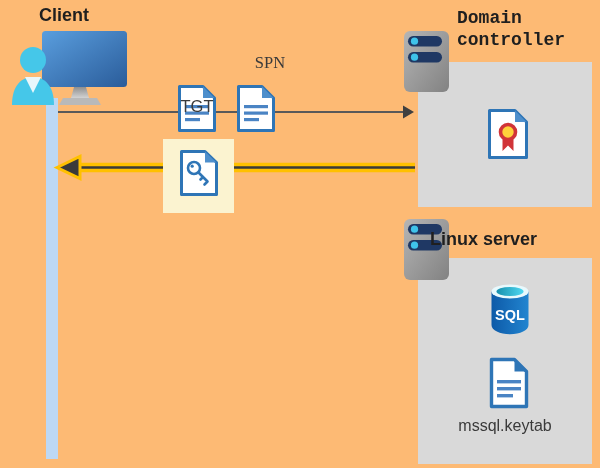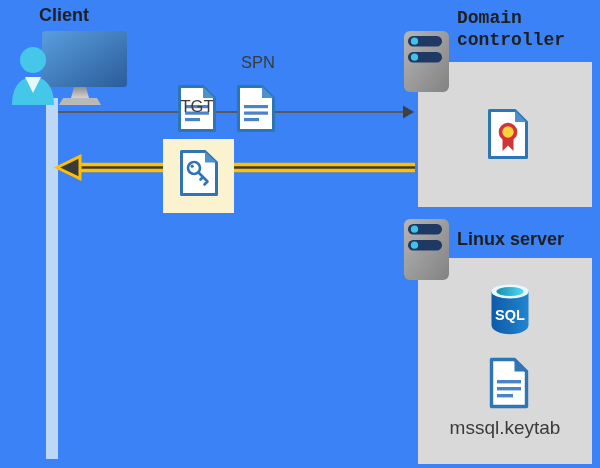--- a/index.html
+++ b/index.html
@@ -1,28 +1,28 @@
 <!DOCTYPE html>
 <html><head>
 <meta charset="utf-8">
 <style>
   html,body{margin:0;padding:0;background:#fff;}
   .canvas{
-    position:relative;width:600px;height:468px;background:#3b82f6;overflow:hidden;
+    position:relative;width:600px;height:468px;background:#fdba74;overflow:hidden;
     font-family:"Liberation Sans",sans-serif;
   }
   .abs{position:absolute;}
   .heading{font-weight:bold;font-size:18px;line-height:22px;color:#1f1f1f;}
   .client-title{left:24px;top:4px;width:80px;text-align:center;z-index:5;}
   .dc-title{left:457px;top:7px;width:120px;z-index:5;font-family:Liberation Mono, monospace;}
-  .linux-title{left:457px;top:228px;width:140px;z-index:5;}
+  .linux-title{left:430px;top:228px;width:140px;z-index:5;}
   .ticket-label{top:53px;width:44px;text-align:center;font-size:16.5px;color:#3a3a3a;z-index:5;}
   .tgt-label{left:175px;margin-top:44px;}
-  .spn-label{left:236px;}
-  .keytab-label{left:418px;top:417px;width:174px;text-align:center;font-size:19px;color:#3a3a3a;z-index:5;}
+  .spn-label{left:248px;font-family:Liberation Serif, serif;}
+  .keytab-label{left:418px;top:417px;width:174px;text-align:center;font-size:16px;color:#3a3a3a;z-index:5;}
   .lifeline{left:46px;top:98px;width:12px;height:361px;background:#bdd8f4;z-index:1;}
   .graybox{width:174px;background:#d9d9d9;z-index:1;}
   .dc-box{left:418px;top:62px;height:145px;}
   .linux-box{left:418px;top:258px;height:206px;}
   .highlight-box{left:163px;top:139px;width:71px;height:74px;background:#fbf3d0;z-index:3;}
   .arrow-layer{left:0;top:0;z-index:2;}
   .icon{z-index:4;}
   .client-icon{left:8px;top:28px;}
   .tgt-doc{left:177px;top:84px;}
   .spn-doc{left:236px;top:84px;}

